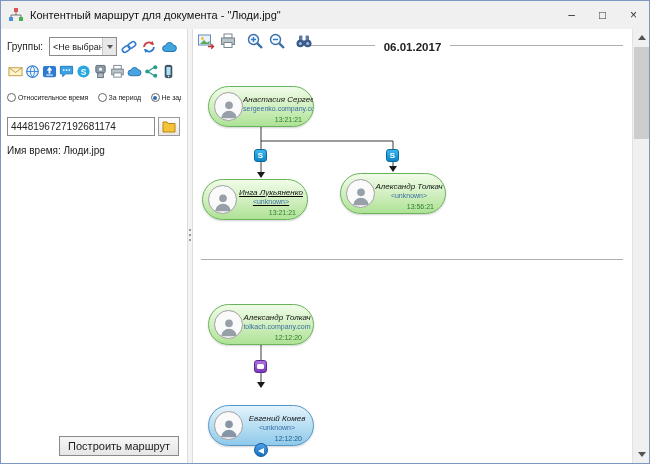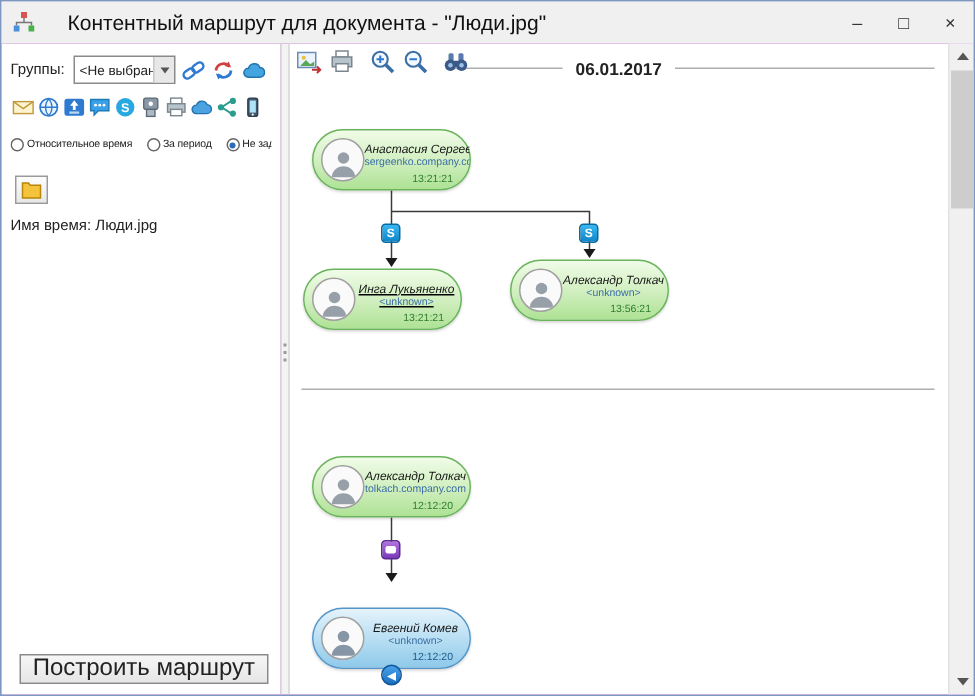--- a/index.html
+++ b/index.html
@@ -2,21 +2,21 @@
 <html><head>
 <meta charset="utf-8">
 <style>
   * { margin:0; padding:0; box-sizing:border-box; }
   html,body { width:650px; height:464px; font-family:"Liberation Sans", sans-serif; }
   .window { position:relative; width:650px; height:464px; border:1px solid #7d97c3; background:#f0f0f0; overflow:hidden; }
 
   
   .titlebar { height:28px; display:flex; align-items:center; padding-left:7px; background:#f0f0f0; }
   .app-icon { width:16px; height:16px; display:flex; align-items:center; justify-content:center; }
-  .title { font-size:14px; color:#111; margin-left:21px; white-space:nowrap; }
+  .title { font-size:11px; color:#111; margin-left:6px; white-space:nowrap; }
   .win-buttons { margin-left:auto; display:flex; height:28px; }
   .win-btn { width:31px; height:28px; display:flex; align-items:center; justify-content:center; font-size:12px; color:#333; }
 
   
   .bodyarea { position:absolute; top:28px; left:0; right:0; bottom:0; background:#a21caf; }
 
   
   .sidebar { position:absolute; left:0; top:0; width:186px; bottom:0; background:#fff; padding:8px 6px; }
   .row { display:flex; align-items:center; }
   .grp-label { font-size:10px; color:#222; width:42px; }
@@ -29,21 +29,21 @@
   .ch-icon { width:16px; height:16px; margin-right:1px; display:flex; align-items:center; justify-content:center; }
   .radio-row { margin-top:9px; white-space:nowrap; overflow:hidden; }
   .radio { display:inline-flex; align-items:center; margin-right:5px; }
   .rdot { width:9px; height:9px; border-radius:50%; border:1px solid #666; background:#fff; margin-right:2px; position:relative; flex:0 0 auto; }
   .rdot.on::after { content:""; position:absolute; left:1.5px; top:1.5px; width:4px; height:4px; border-radius:50%; background:#2b6cb8; }
   .rlabel { font-size:7px; letter-spacing:-0.1px; color:#222; }
   .docid-row { margin-top:11px; }
   .docid-input { width:148px; height:19px; border:1px solid #8a8a8a; font-size:10px; padding:0 3px; color:#222; font-family:"Liberation Sans",sans-serif; }
   .folder-btn { width:22px; height:19px; margin-left:3px; border:1px solid #9a9a9a; background:linear-gradient(#fdfdfd,#e8e8e8); display:flex; align-items:center; justify-content:center; }
   .filelabel { margin-top:9px; font-size:10px; color:#222; }
-  .build-btn { position:absolute; right:8px; bottom:7px; height:20px; padding:0 8px; font-size:16px; color:#222; background:linear-gradient(#f6f6f6,#e6e6e6); border:1px solid #8a8a8a; display:flex; align-items:center; }
+  .build-btn { position:absolute; right:8px; bottom:7px; height:20px; padding:0 8px; font-size:11px; color:#222; background:linear-gradient(#f6f6f6,#e6e6e6); border:1px solid #8a8a8a; display:flex; align-items:center; }
 
   
   .splitter { position:absolute; left:186px; top:0; width:6px; bottom:0; background:#f3f3f3; border-left:1px solid #dcdcdc; border-right:1px solid #dcdcdc; }
   .grip { margin:200px auto 0; width:3px; display:flex; flex-direction:column; gap:3px; }
   .grip span { width:2px; height:2px; background:#9a9a9a; }
 
   
   .main { position:absolute; left:192px; top:0; right:0; bottom:0; background:#fff; }
   .toolbar { position:absolute; left:2px; top:1px; height:22px; display:flex; align-items:center; z-index:5; }
   .tbtn { width:21px; height:21px; display:flex; align-items:center; justify-content:center; margin-right:1px; }
@@ -213,20 +213,21 @@
           <span class="rdot"></span>
           <span class="rlabel">За период</span>
         </span>
         <span class="radio">
           <span class="rdot on"></span>
           <span class="rlabel">Не задано</span>
         </span>
       </div>
 
       <div class="row docid-row">
+        <input class="docid-input" type="text" value="4448196727192681174" style="">
         <span class="folder-btn">
           <svg width="14" height="12" viewBox="0 0 14 12">
               <path d="M1 2.5 V1 h4 l1.2 1.5 H13 V11 H1z" fill="#f5c33b" stroke="#b8860b"></path>
             </svg>
         </span>
       </div>
 
       <div class="filelabel">Имя время: Люди.jpg</div>
 
       <div class="build-btn">Построить маршрут</div>

